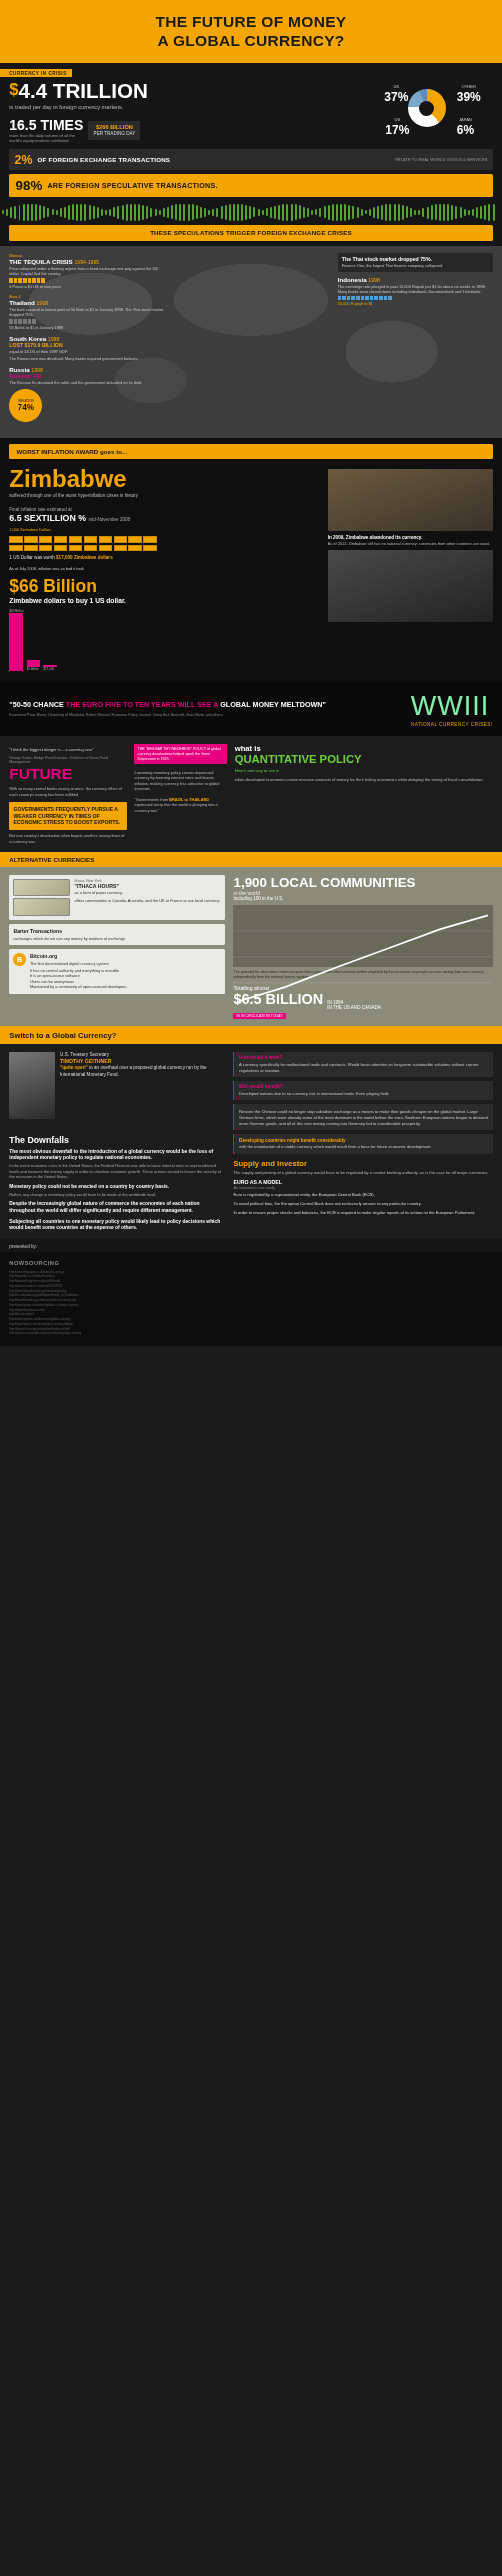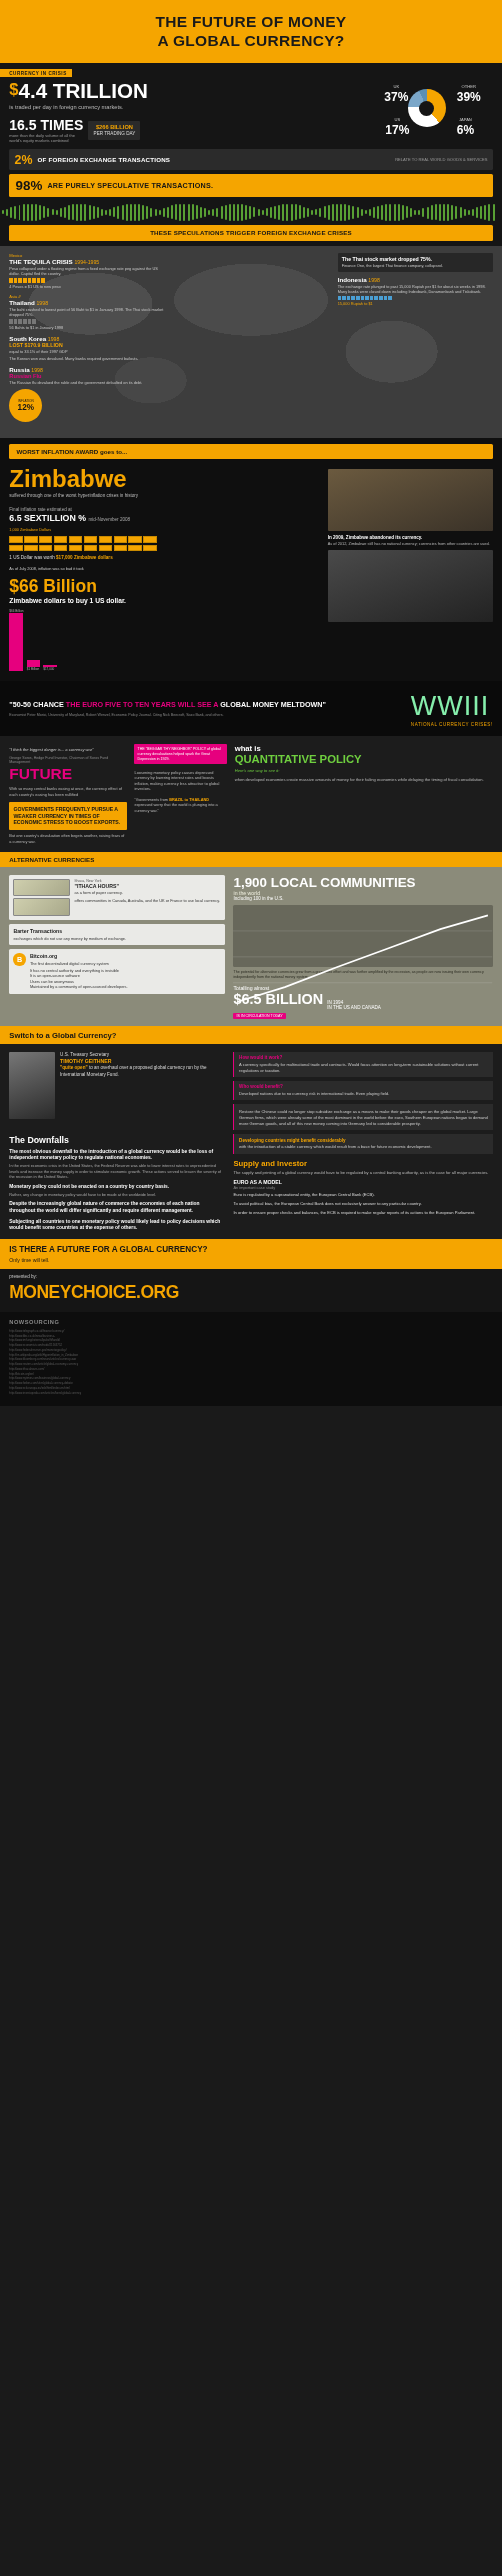--- a/index.html
+++ b/index.html
@@ -291,21 +291,21 @@
     </div>
 
     <div class="fx-bar">
       <div class="fx-pct">2%</div>
       <div class="fx-txt">OF FOREIGN EXCHANGE TRANSACTIONS</div>
       <div class="fx-right">RELATE TO REAL WORLD GOODS &amp; SERVICES</div>
     </div>
 
     <div class="spec-bar">
       <div class="spec-pct">98%</div>
-      <div class="spec-txt">ARE PURELY SPECULATIVE TRANSACTIONS.</div>
+      <div class="spec-txt">ARE FOREIGN SPECULATIVE TRANSACTIONS.</div>
     </div>
 
     <div class="dna" id="dna">
         <span style="left: 2.1px; height: 4.1px; top: 9.8px;"></span>
         <span style="left: 6.2px; height: 7.4px; top: 8.1px;"></span>
         <span style="left: 10.3px; height: 10.5px; top: 6.6px;"></span>
         <span style="left: 14.4px; height: 13.3px; top: 5.2px;"></span>
         <span style="left: 18.5px; height: 15.4px; top: 4.2px;"></span>
         <span style="left: 23px; height: 17px; top: 3.4px;"></span>
         <span style="left: 27px; height: 17.5px; top: 3.1px;"></span>
@@ -470,21 +470,21 @@
           <div class="crisis-desc">equal to 33.1% of their 1997 GDP</div>
           <div class="crisis-desc">The Korean won was devalued. Many banks required government bailouts.</div>
         </div>
 
         <div class="crisis-item">
           <div class="crisis-title"><span>Russia</span> <span class="yr">1998</span></div>
           <div class="crisis-title" style="color:#e6007e;font-size:5.7px;">Russian Flu</div>
           <div class="crisis-desc">The Russian flu devalued the ruble and the government defaulted on its debt.</div>
           <div class="infl-circle" style="margin-top:4.1px;">
             <small>INFLATION</small>
-            <span>12%</span>
+            <span>74%</span>
           </div>
         </div>
       </div>
 
       <div class="cr-right">
         <div class="thai-box">
           <div class="crisis-title" style="font-size:5.2px;">The Thai stock market dropped 75%.</div>
           <div class="crisis-desc">Finance One, the largest Thai finance company, collapsed.</div>
         </div>
         <div class="crisis-item">
@@ -727,26 +727,21 @@
       <div class="supply-h">Supply and Investor</div>
       <p style="font-size:4.1px;color:#bbb;line-height:1.45;">The supply and printing of a global currency would have to be regulated by a central banking authority, as is the case for all major currencies.</p>
       <div class="euro-h">EURO AS A MODEL</div>
       <p style="font-size:3.9px;color:#888;">An important case study</p>
       <p style="font-size:4.1px;color:#ddd;line-height:1.45;margin-top:2.6px;">Euro is regulated by a supranational entity, the European Central Bank (ECB).</p>
       <p style="font-size:4.1px;color:#ddd;line-height:1.45;margin-top:2.6px;">To avoid political bias, the European Central Bank does not exclusively answer to any particular country.</p>
       <p style="font-size:4.1px;color:#ddd;line-height:1.45;margin-top:2.6px;">In order to ensure proper checks and balances, the ECB is required to make regular reports of its actions to the European Parliament.</p>
     </div>
   </div>
 
-  <div class="future-banner">
-    <h2>IS THERE A FUTURE FOR A GLOBAL CURRENCY?</h2>
-    <p>Only time will tell.</p>
-  </div>
   <div class="presented">presented by:</div>
-  <div class="brand">MONEYCHOICE.ORG</div>
 
   <div class="sources">
     <div class="sources-logo">NOWSOURCING</div>
     <ul id="sources-list">
         <li>http://www.telegraph.co.uk/finance/currency/</li>
         <li>http://www.bbc.co.uk/news/business-</li>
         <li>http://www.imf.org/external/pubs/ft/fandd/</li>
         <li>http://www.economist.com/node/21563752</li>
         <li>http://www.federalreserve.gov/monetarypolicy/</li>
         <li>http://en.wikipedia.org/wiki/Hyperinflation_in_Zimbabwe</li>

